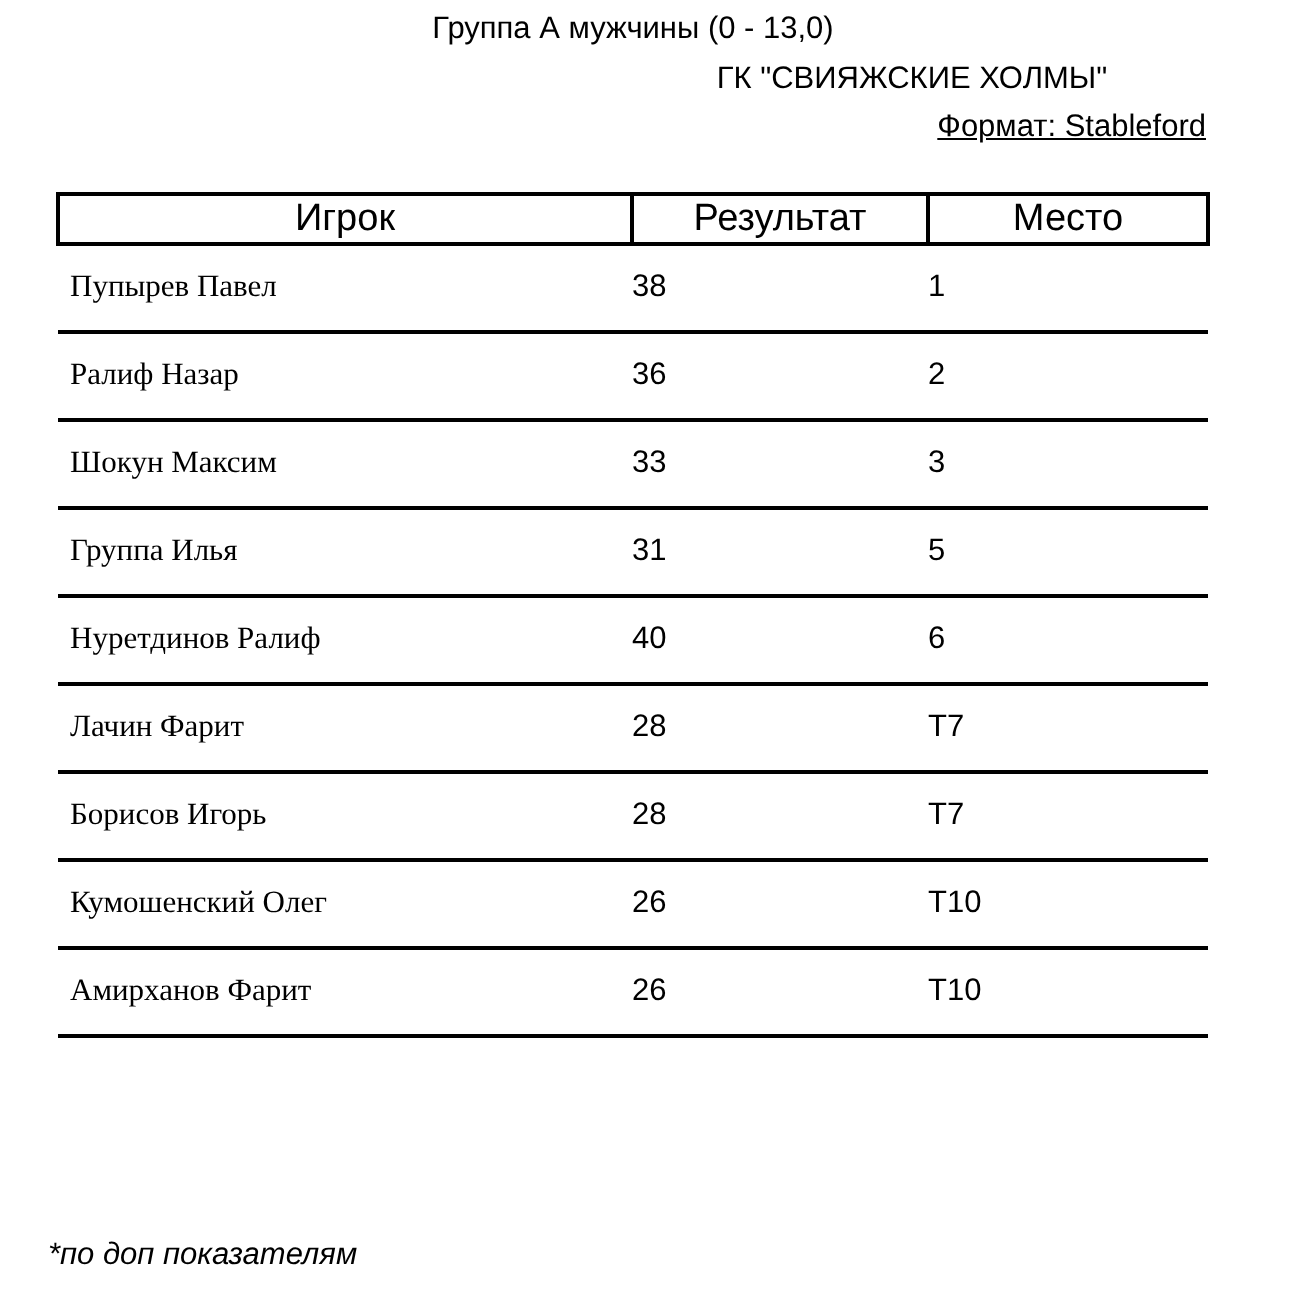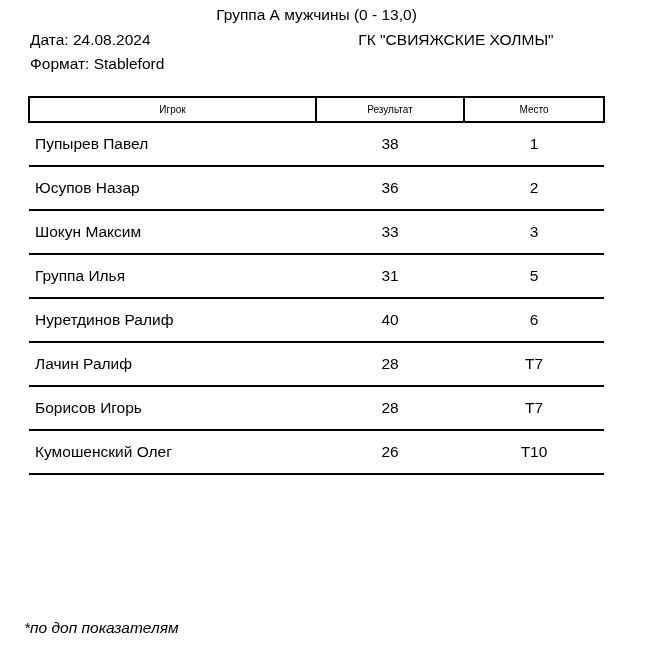--- a/index.html
+++ b/index.html
@@ -28,63 +28,63 @@
     width: 573px;
     height: 20px;
   }
   .date { position: absolute; left: 0; top: 0; }
   .club { position: absolute; left: 426px; top: 0; transform: translateX(-50%); white-space: nowrap; }
   .format {
     position: absolute;
     top: 55px;
     left: 30px;
     width: 573px;
-    text-align: left;
+    text-align: right;
+    text-decoration: underline;
   }
   table.results {
     position: absolute;
     top: 96px;
     left: 28px;
     width: 575px;
     border-collapse: collapse;
     table-layout: fixed;
   }
   col.c-player { width: 287px; }
   col.c-result { width: 148px; }
   col.c-place  { width: 140px; }
   thead th {
     border: 2px solid #000;
     font-weight: normal;
     height: 23px;
     text-align: center;
     padding: 0;
-    font-size: 10px;
+    font-size: 19px;
   }
   tbody td {
     border-bottom: 2px solid #000;
     height: 42px;
     padding: 0;
     vertical-align: middle;
   }
-  td.player { text-align: left; padding-left: 6px; }
-  td.result, td.place { text-align: center; }
+  td.player { text-align: left; padding-left: 6px; font-family: Liberation Serif, serif; }
+  td.result, td.place { }
   .footnote {
     position: absolute;
     top: 619px;
     left: 24px;
     font-style: italic;
   }
 </style>
 </head>
 <body>
 
 <div class="title">Группа А мужчины (0 - 13,0)</div>
 
 <div class="meta-row">
-  <span class="date">Дата: 24.08.2024</span>
   <span class="club">ГК "СВИЯЖСКИЕ ХОЛМЫ"</span>
 </div>
 
 <div class="format">Формат: Stableford</div>
 
 <table class="results">
   <colgroup>
     <col class="c-player">
     <col class="c-result">
     <col class="c-place">
@@ -97,21 +97,21 @@
     </tr>
   </thead>
   <tbody>
   <tr>
     <td class="player">Пупырев Павел</td>
     <td class="result">38</td>
     <td class="place">1</td>
   </tr>
 
   <tr>
-    <td class="player">Юсупов Назар</td>
+    <td class="player">Ралиф Назар</td>
     <td class="result">36</td>
     <td class="place">2</td>
   </tr>
 
   <tr>
     <td class="player">Шокун Максим</td>
     <td class="result">33</td>
     <td class="place">3</td>
   </tr>
 
@@ -122,34 +122,39 @@
     <td class="place">5</td>
   </tr>
 
   <tr>
     <td class="player">Нуретдинов Ралиф</td>
     <td class="result">40</td>
     <td class="place">6</td>
   </tr>
 
   <tr>
-    <td class="player">Лачин Ралиф</td>
+    <td class="player">Лачин Фарит</td>
     <td class="result">28</td>
     <td class="place">Т7</td>
   </tr>
 
   <tr>
     <td class="player">Борисов Игорь</td>
     <td class="result">28</td>
     <td class="place">Т7</td>
   </tr>
 
 
   <tr>
     <td class="player">Кумошенский Олег</td>
     <td class="result">26</td>
     <td class="place">Т10</td>
   </tr>
 
+  <tr>
+    <td class="player">Амирханов Фарит</td>
+    <td class="result">26</td>
+    <td class="place">Т10</td>
+  </tr>
 </tbody>
 </table>
 
 <div class="footnote">*по доп показателям</div>
 
 </body></html>

